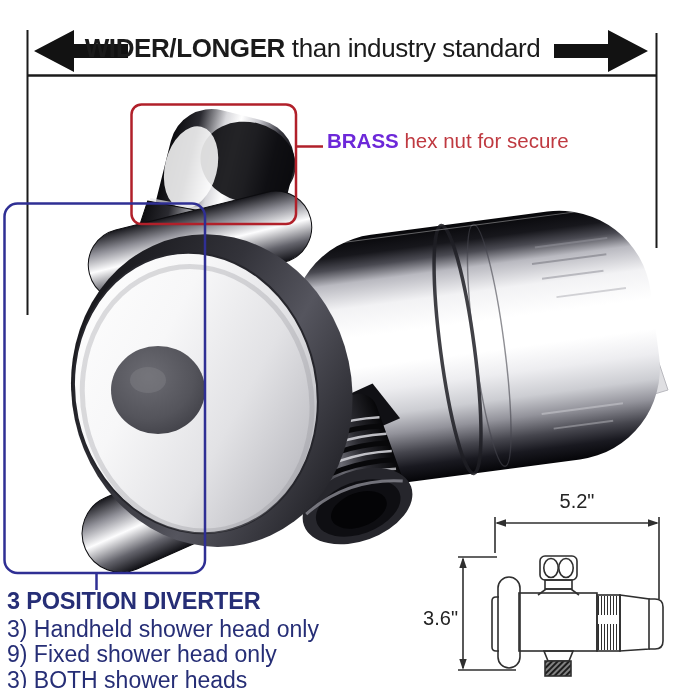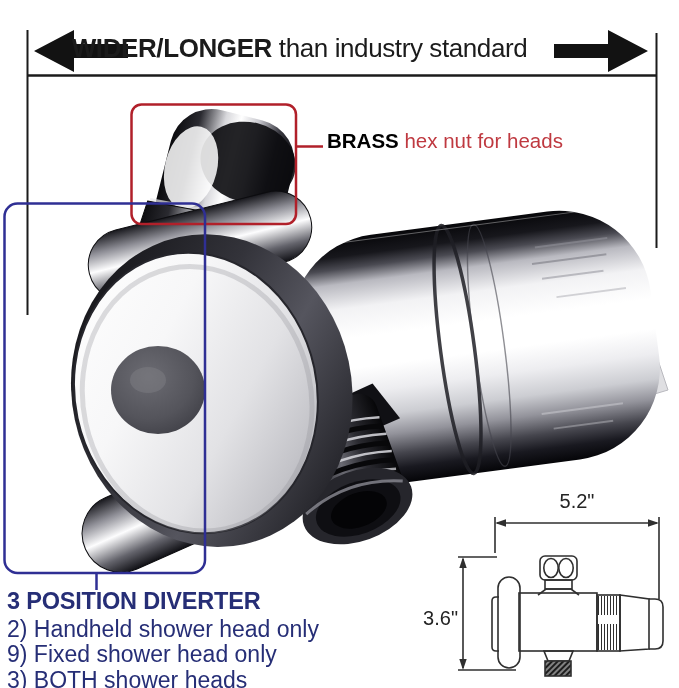--- a/index.html
+++ b/index.html
@@ -2,24 +2,24 @@
 <html><head>
 <meta charset="utf-8">
 <style>
   html,body{margin:0;padding:0;background:#fff;}
   .stage{
     position:relative;width:679px;height:688px;background:#ffffff;overflow:hidden;
     font-family:"Liberation Sans","DejaVu Sans",sans-serif;
   }
   .stage svg.art{position:absolute;left:0;top:0;}
   .txt{position:absolute;white-space:nowrap;}
-  .top-text{top:33px;left:3px;width:593px;text-align:center;font-size:26px;letter-spacing:-0.4px;color:#1b1b1b;}
+  .top-text{top:33px;left:16px;width:593px;text-align:center;font-size:26px;letter-spacing:-0.4px;color:#1b1b1b;}
   .top-text .bold{font-weight:700;}
   .brass-text{left:327px;top:127px;font-size:20.5px;line-height:27px;color:#bf3940;}
-  .brass-text .bold{font-weight:700;color:#000000;}
+  .brass-text .bold{font-weight:700;color:#6d28d9;}
   .diverter-text{left:7px;top:589px;color:#262e76;font-size:23px;line-height:25.5px;}
   .diverter-text .heading{font-weight:700;font-size:23.5px;margin-bottom:2px;letter-spacing:-0.2px;}
   .dim-w{left:537px;top:490px;width:80px;text-align:center;font-size:20px;color:#242424;}
   .dim-h{left:406px;top:607px;width:52px;text-align:right;font-size:20px;color:#242424;}
 </style>
 </head>
 <body>
 
 <div class="stage">
 
@@ -202,26 +202,26 @@
       <path d="M544,651 L573,651 L569,661 L548,661 Z"></path>
       <rect x="545" y="661" width="26" height="15" fill="#9a9a9a" stroke="none"></rect>
       <rect x="545" y="661" width="26" height="15" fill="url(#hatchD)"></rect>
     </g>
   </g>
 </svg>
 
 <div class="txt top-text"><span class="bold">WIDER/LONGER</span><span> than industry standard</span></div>
 
 <div class="txt brass-text">
-  <div><span class="bold">BRASS</span><span> hex nut for heads</span></div>
+  <div><span class="bold">BRASS</span><span> hex nut for secure</span></div>
 </div>
 
 <div class="txt diverter-text">
   <div class="heading">3 POSITION DIVERTER</div>
-  <div>2) Handheld shower head only</div>
+  <div>3) Handheld shower head only</div>
   <div>9) Fixed shower head only</div>
   <div>3) BOTH shower heads</div>
 </div>
 
 <div class="txt dim-w">5.2"</div>
 <div class="txt dim-h">3.6"</div>
 
 </div>
 
 </body></html>

